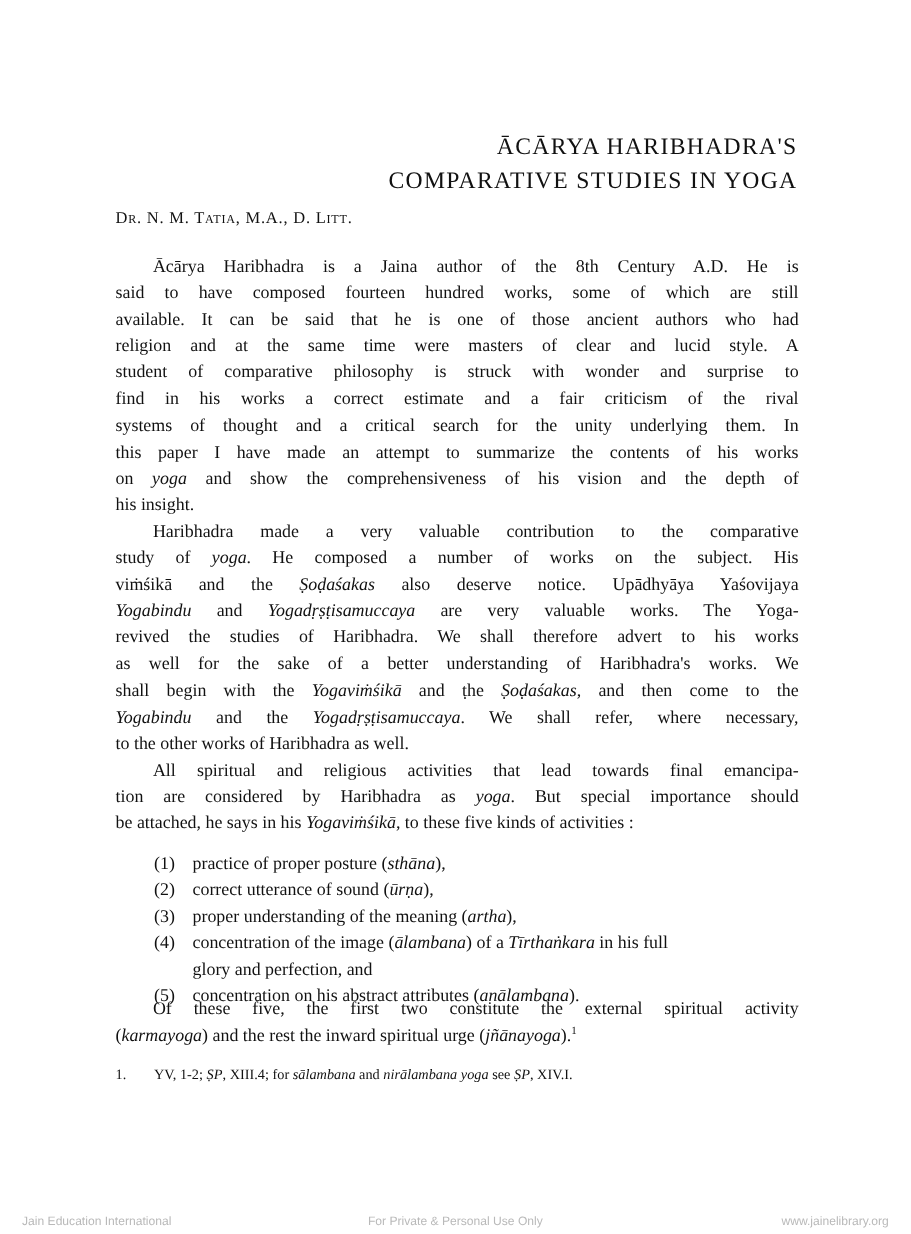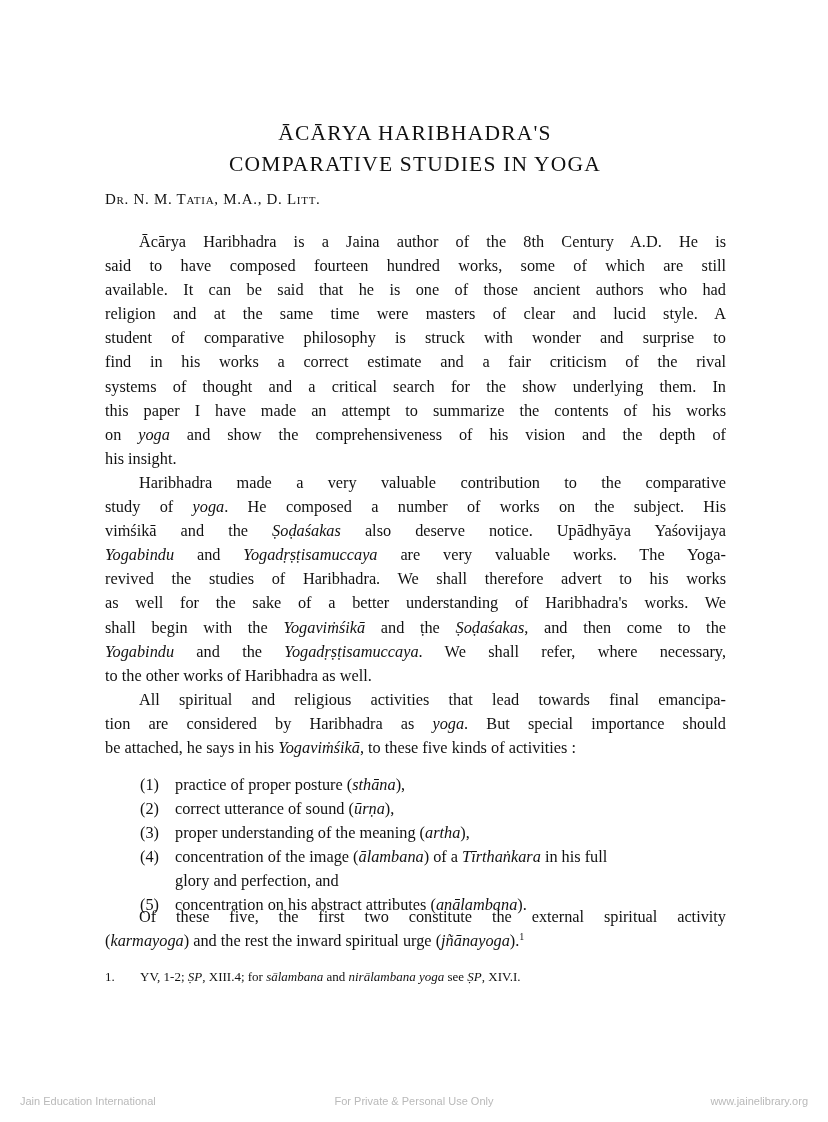--- a/index.html
+++ b/index.html
@@ -22,21 +22,21 @@
     width: 828px;
     height: 1122px;
   }
 
   
   .title-block {
     position: absolute;
     left: 105px;
     top: 118px;
     width: 620px;
-    text-align: center;
+    text-align: right;
   }
   .title-line {
     font-size: 21.5px;
     letter-spacing: 1.2px;
     line-height: 31px;
     white-space: nowrap;
   }
   .byline {
     position: absolute;
     left: 105px;
@@ -130,21 +130,21 @@
     left: 0;
     top: 1086px;
     width: 828px;
     height: 36px;
     font-family: "Liberation Sans", "DejaVu Sans", sans-serif;
     font-size: 11px;
     color: #b9b9b9;
   }
   .footer span {
     position: absolute;
-    top: 9px;
+    top: 19px;
     white-space: nowrap;
     text-align: center;
   }
   .footer .f-left   { left: 20px; }
   .footer .f-center { left: 50%; transform: translateX(-50%); }
   .footer .f-right  { right: 20px; }
 </style>
 </head>
 <body>
 
@@ -159,21 +159,21 @@
 
   <div class="body-block">
 
     <p class="para">
       <span class="ln indent">Ācārya Haribhadra is a Jaina author of the 8th Century A.D. He is</span>
       <span class="ln">said to have composed fourteen hundred works, some of which are still</span>
       <span class="ln">available.  It can be said that he is one of those ancient authors who had</span>
       <span class="ln">religion and at the same time were masters of clear and lucid style.  A</span>
       <span class="ln">student of comparative philosophy is struck with wonder and surprise to</span>
       <span class="ln">find in his works a correct estimate and a fair criticism of the rival</span>
-      <span class="ln">systems of thought and a critical search for the show underlying them. In</span>
+      <span class="ln">systems of thought and a critical search for the unity underlying them. In</span>
       <span class="ln">this paper I have made an attempt to summarize the contents of his works</span>
       <span class="ln">on <i>yoga</i> and show the comprehensiveness of his vision and the depth of</span>
       <span class="ln last">his insight.</span>
     </p>
 
     <p class="para">
       <span class="ln indent">Haribhadra made a very valuable contribution to the comparative</span>
       <span class="ln">study of <i>yoga</i>.   He composed a number of works on the subject. His</span>
       <span class="ln">viṁśikā and the <i>Ṣoḍaśakas</i> also deserve notice.  Upādhyāya Yaśovijaya</span>
       <span class="ln"><i>Yogabindu</i> and <i>Yogadṛṣṭisamuccaya</i> are very valuable works.  The Yoga-</span>

